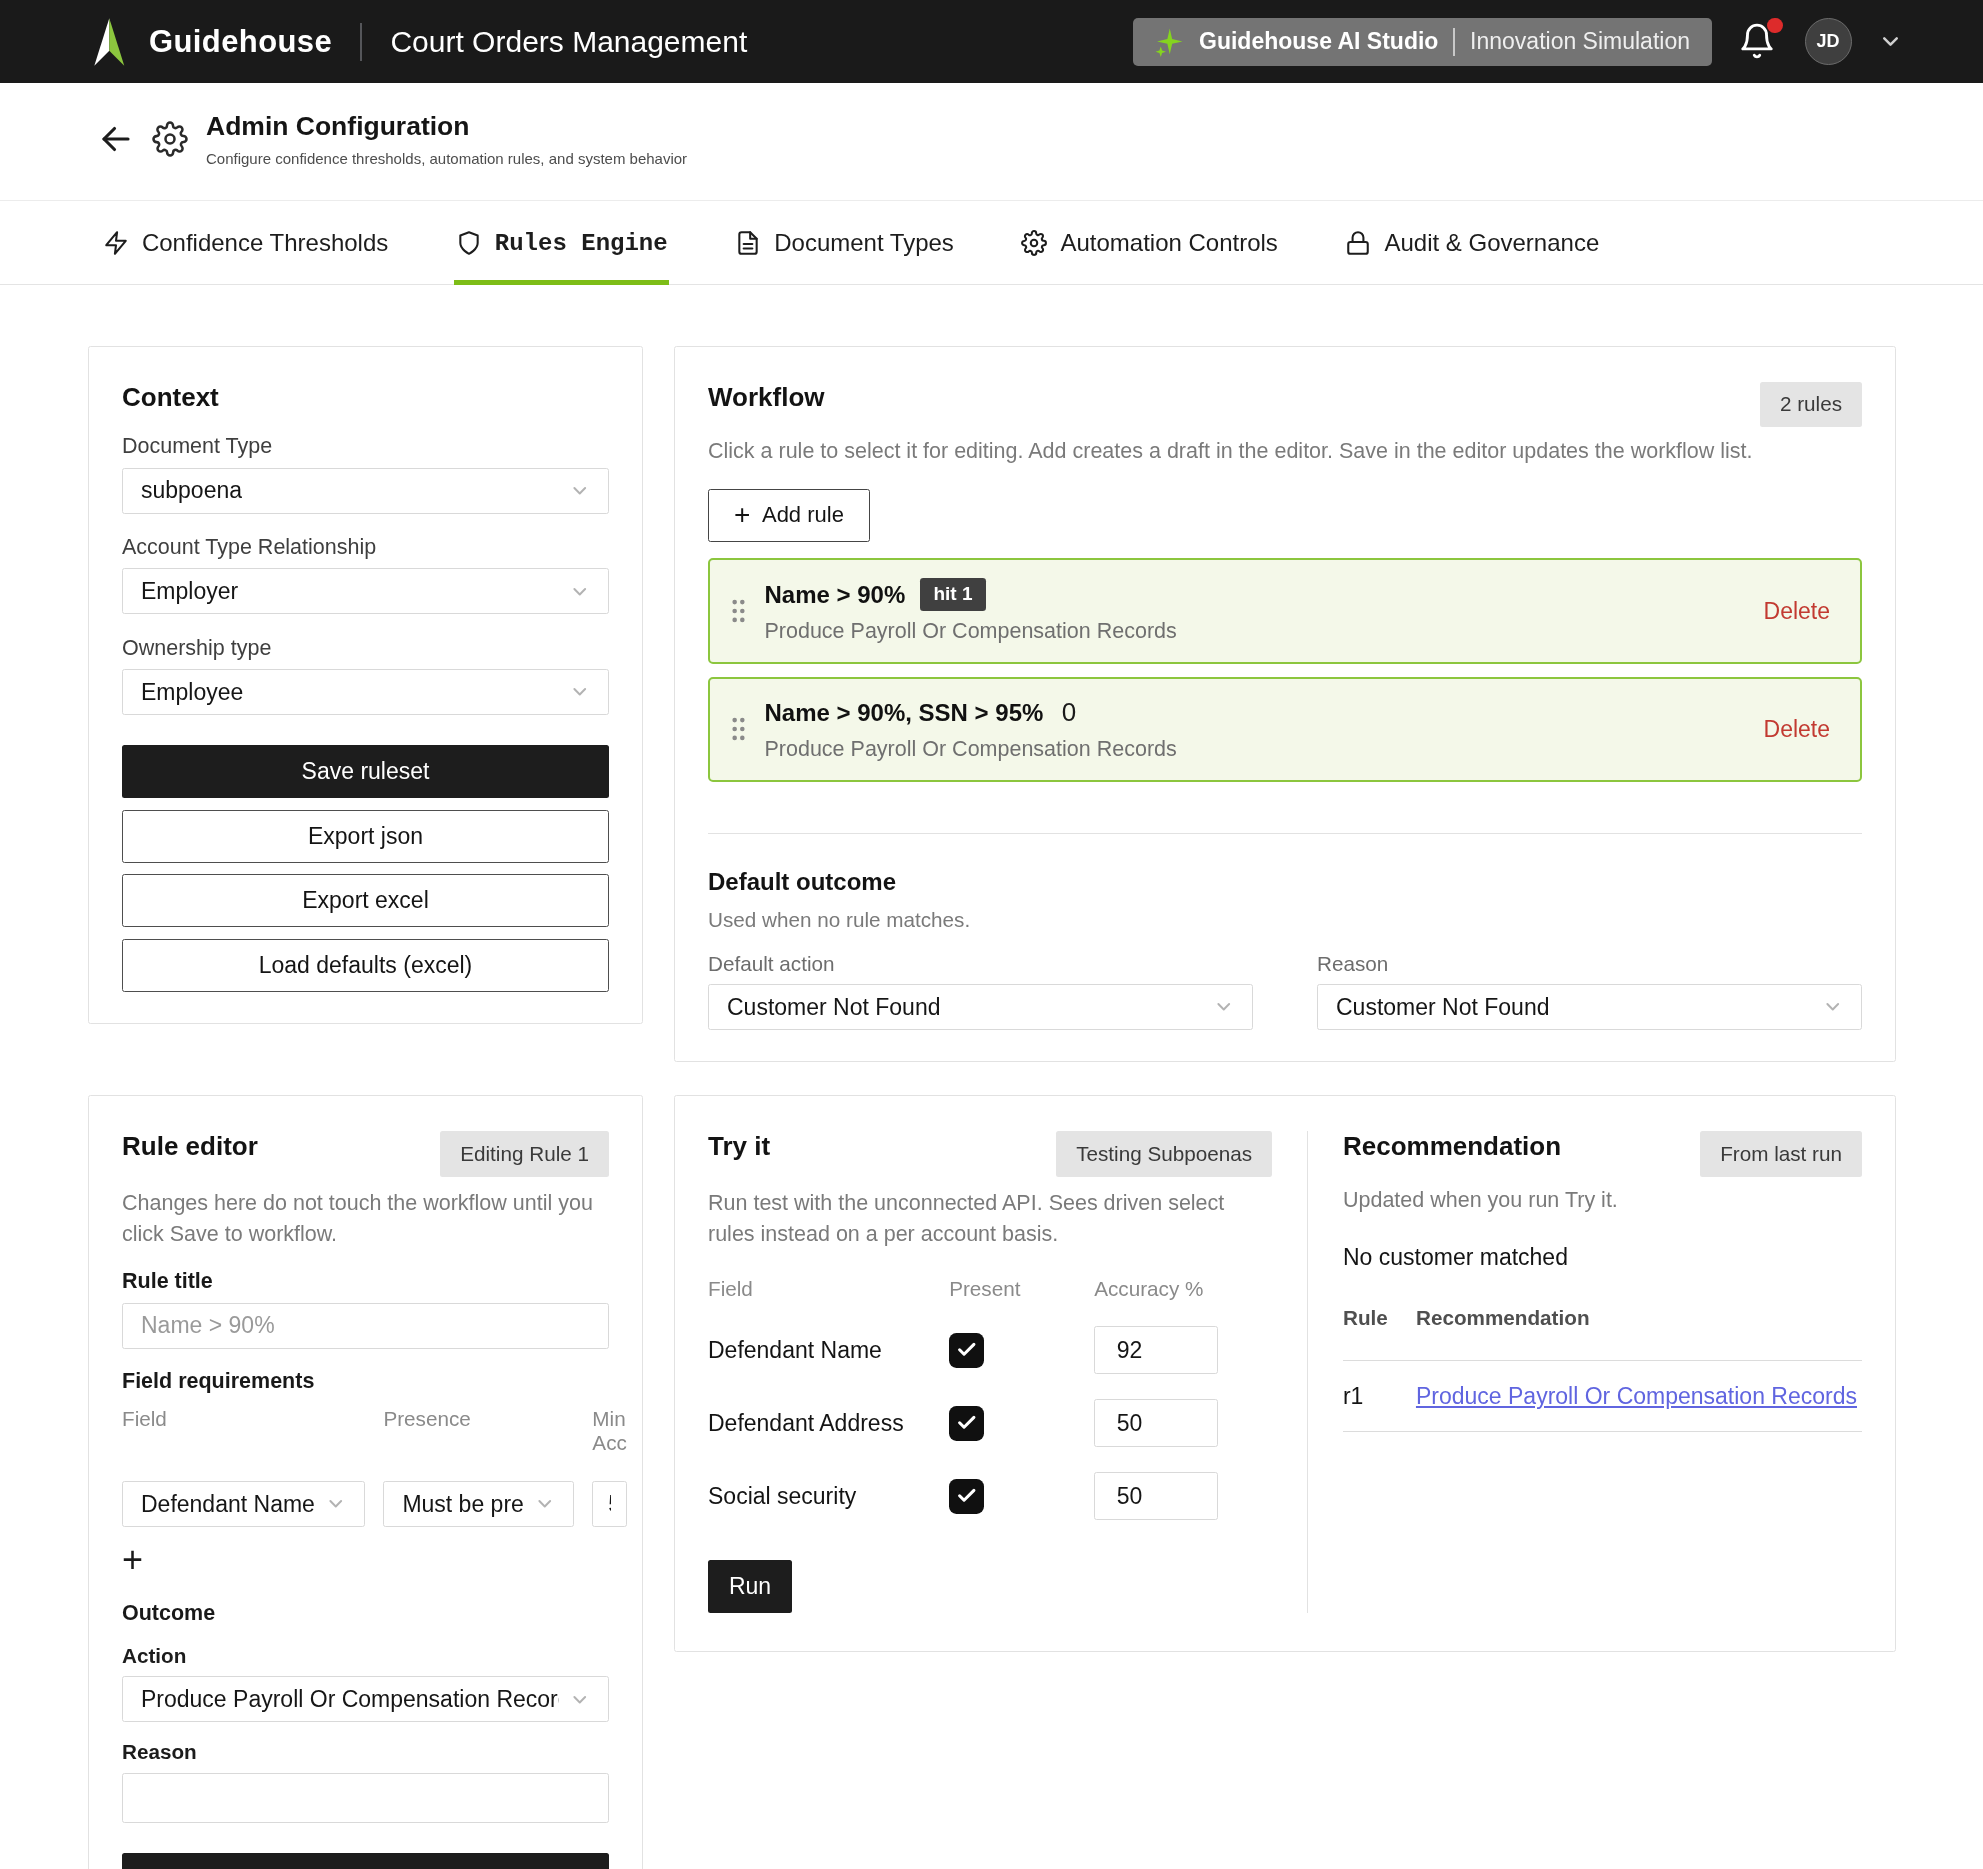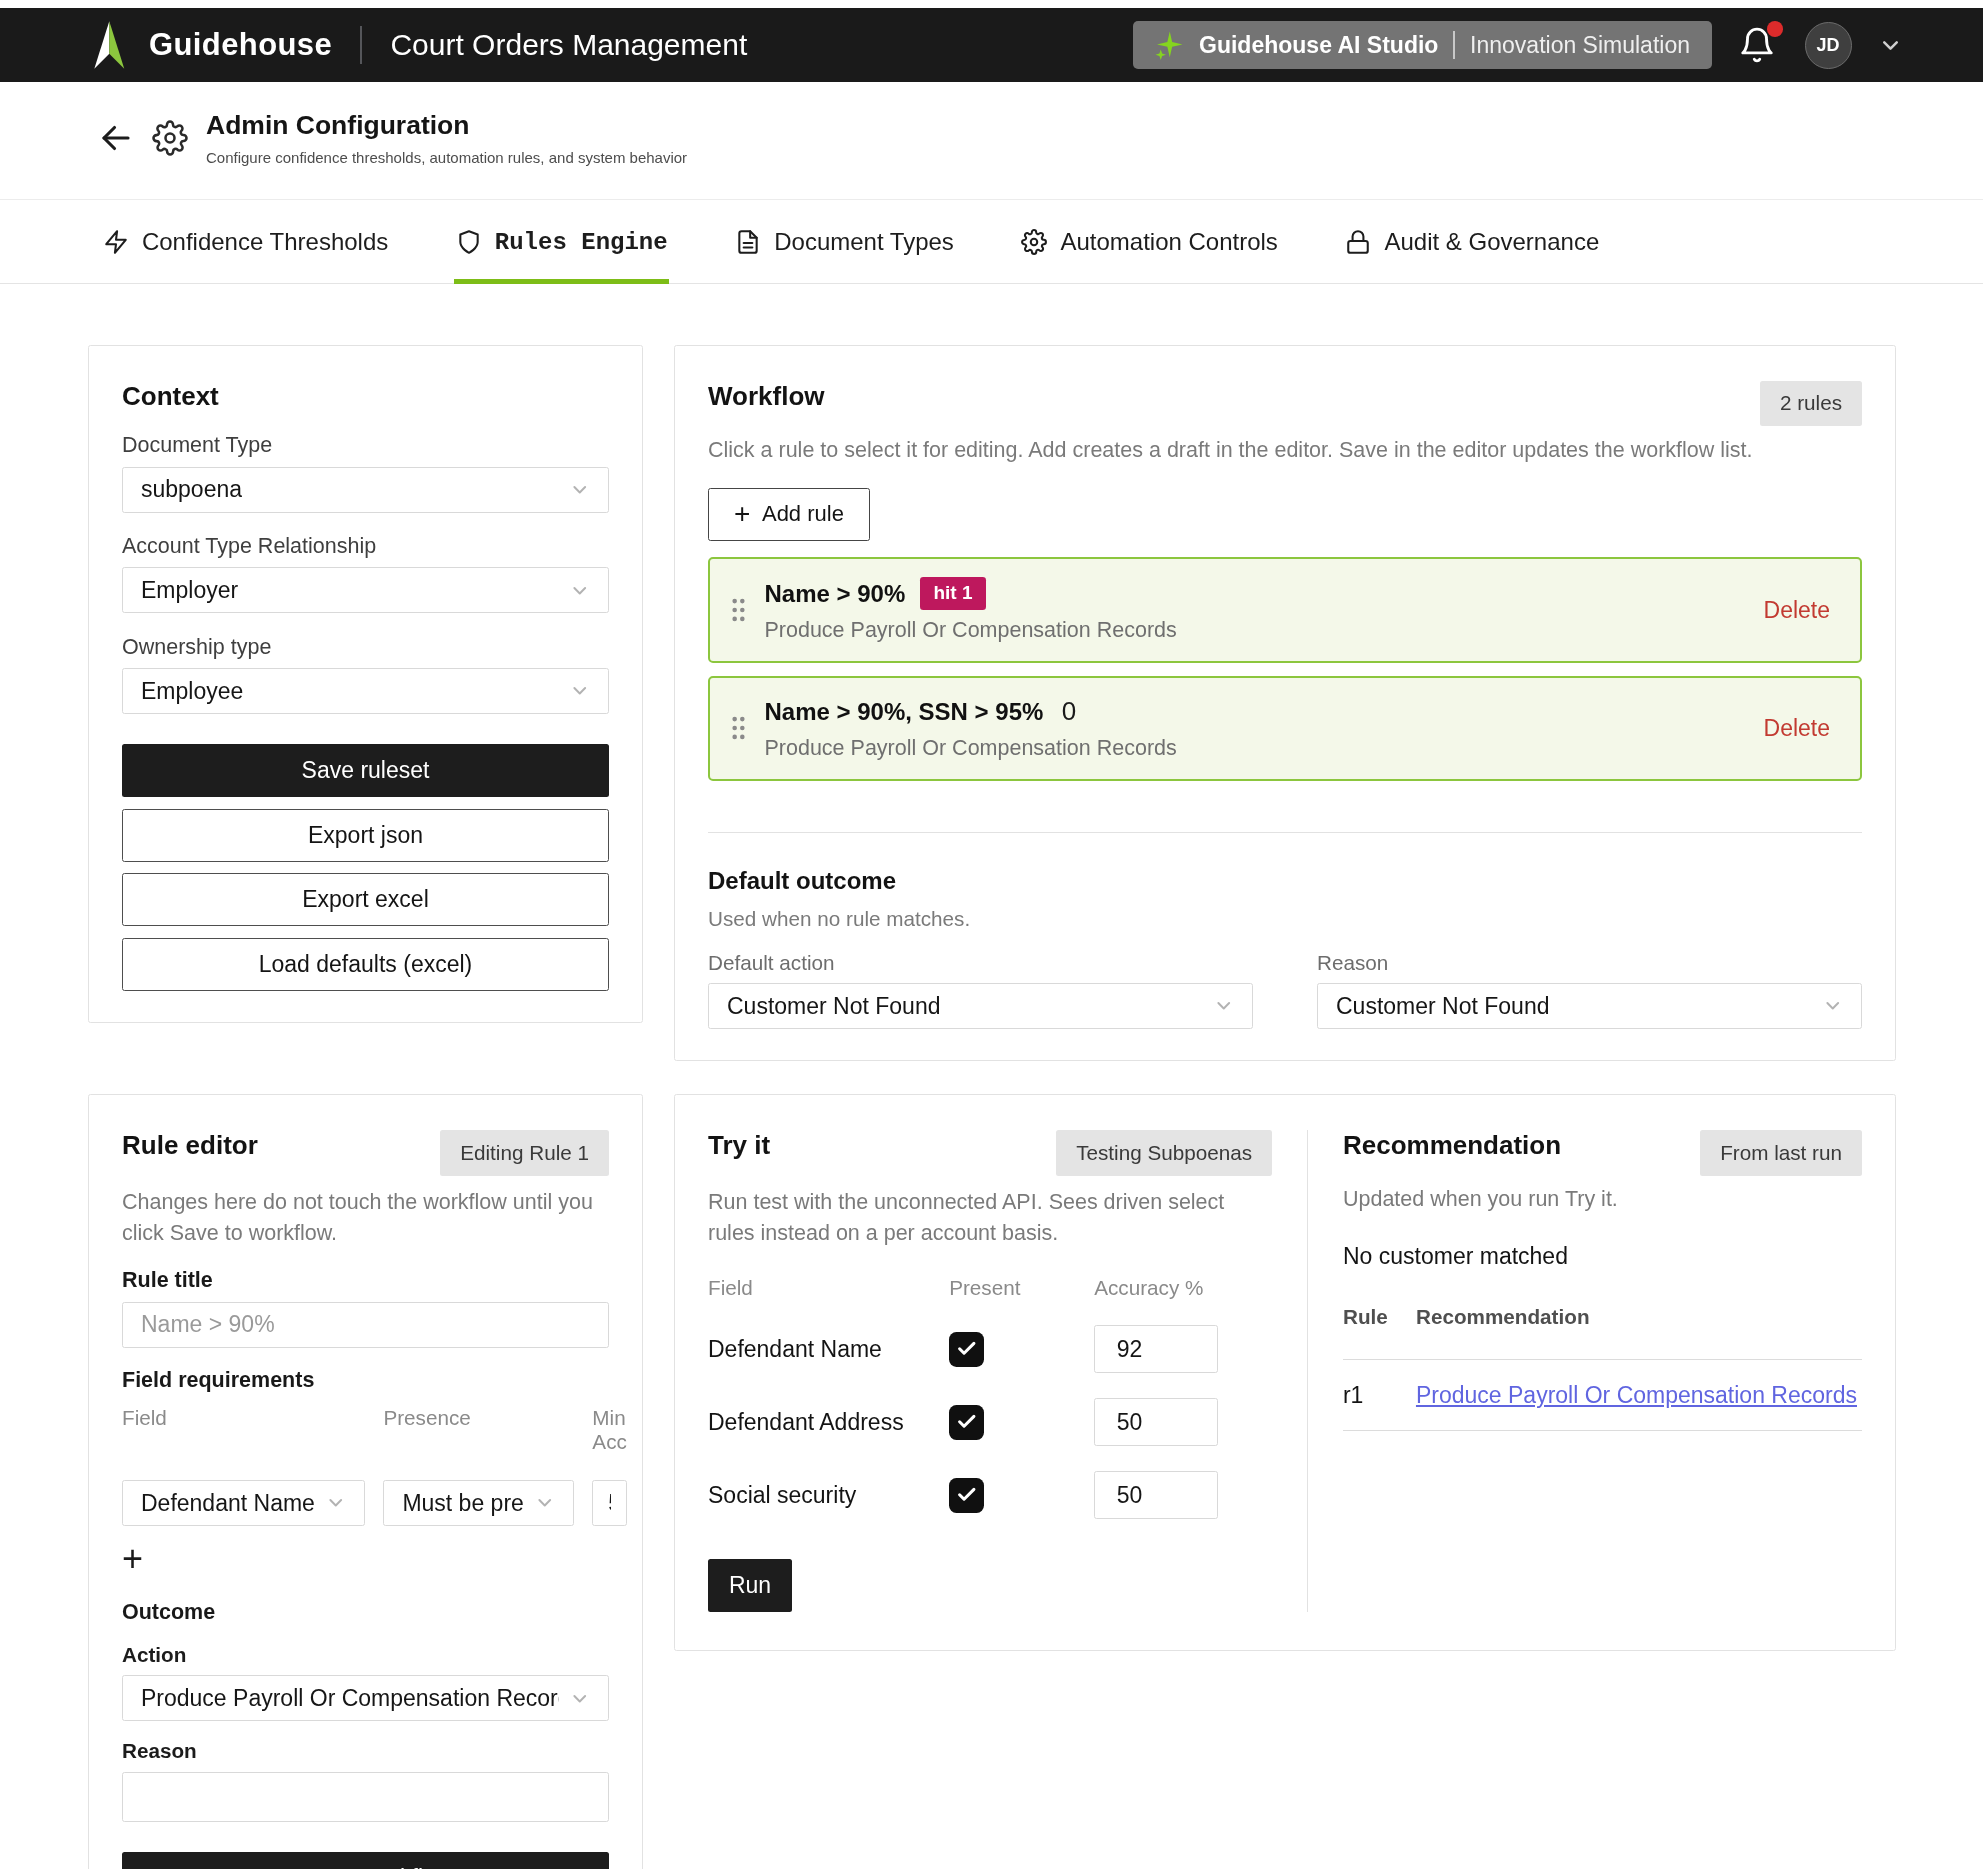--- a/index.html
+++ b/index.html
@@ -5,21 +5,21 @@
   * { margin:0; padding:0; box-sizing:border-box; }
   html,body { background:#ffffff; }
   body {
     width:1984px; min-height:1870px;
     font-family:"Liberation Sans","DejaVu Sans",sans-serif;
     color:#161616; display:flex; flex-direction:column;
   }
   svg { display:block; }
 
   
-  .topbar{height:74px;background:#1a1a1a;display:flex;align-items:center;justify-content:space-between;padding:0 81px 0 88px;flex:0 0 auto;margin-top:8px;}
+  .topbar{height:83px;background:#1a1a1a;display:flex;align-items:center;justify-content:space-between;padding:0 81px 0 88px;flex:0 0 auto;}
   .brand{display:flex;align-items:center;gap:20px;}
   .logo{width:41px;height:50px;}
   .brand-name{font-size:31px;font-weight:700;color:#fff;letter-spacing:0.4px;}
   .brand-div{width:1.7px;height:38px;background:#55565a;margin:0 8.3px;}
   .app-title{font-size:30px;font-weight:500;color:#fff;}
   .topbar-right{display:flex;align-items:center;gap:26.5px;}
   .studio-badge{background:#747474;border-radius:5px;height:48px;display:flex;align-items:center;gap:15px;padding:0 21.5px;cursor:pointer;}
   .studio-primary{color:#fff;font-weight:700;font-size:23px;}
   .studio-vdiv{width:1.7px;height:28px;background:#c9c9c9;}
   .studio-secondary{color:#efefef;font-size:23px;font-weight:400;}
@@ -75,21 +75,21 @@
   .wf-desc{font-size:21.5px;color:#7a7a7a;margin-top:11.6px;}
   .add-rule{margin-top:25px;display:inline-flex;align-items:center;gap:11.6px;height:53px;padding:0 25px;background:#fff;border:1.7px solid #454545;border-radius:2.5px;font-size:22px;cursor:pointer;font-family:inherit;color:#141414;}
   .add-rule .plus-glyph{font-size:28px;font-weight:400;line-height:1;}
   .rule-card{margin-top:16.5px;border:2.5px solid #8cc63e;background:#f4f8e9;border-radius:5px;display:flex;align-items:center;padding:18px 30px 18px 16.5px;gap:15px;min-height:98px;cursor:pointer;}
   .rule-card + .rule-card{margin-top:13.2px;}
   .grip{cursor:grab;}
   .grip svg{width:23px;height:28px;fill:#8a8a8a;}
   .rule-main{flex:1;}
   .rule-title-row{display:flex;align-items:center;gap:15px;}
   .rule-title{font-size:24px;font-weight:700;color:#111;}
-  .hit-badge{background:#be185d;color:#fff;font-size:19px;font-weight:700;padding:5.8px 13.2px;border-radius:3.3px;line-height:1.1;}
+  .hit-badge{background:#404040;color:#fff;font-size:19px;font-weight:700;padding:5.8px 13.2px;border-radius:3.3px;line-height:1.1;}
   .rule-zero{font-size:26px;color:#1a1a1a;margin-left:3.3px;font-weight:400;}
   .rule-sub{font-size:21.5px;color:#6f6f6f;margin-top:8.3px;}
   .delete-link{color:#c23a31;font-size:23px;cursor:pointer;background:none;border:none;font-family:inherit;}
   .wf-divider{height:0.8px;background:#e2e2e2;margin-top:51px;}
   .do-title{font-size:24px;font-weight:700;margin-top:35px;color:#131313;}
   .do-desc{font-size:20.7px;color:#7a7a7a;margin-top:11.6px;}
   .do-grid{display:grid;grid-template-columns:1fr 1fr;gap:64px;margin-top:20px;}
   .do-label{font-size:20.7px;color:#6d6d6d;margin-bottom:8.3px;}
 
   

